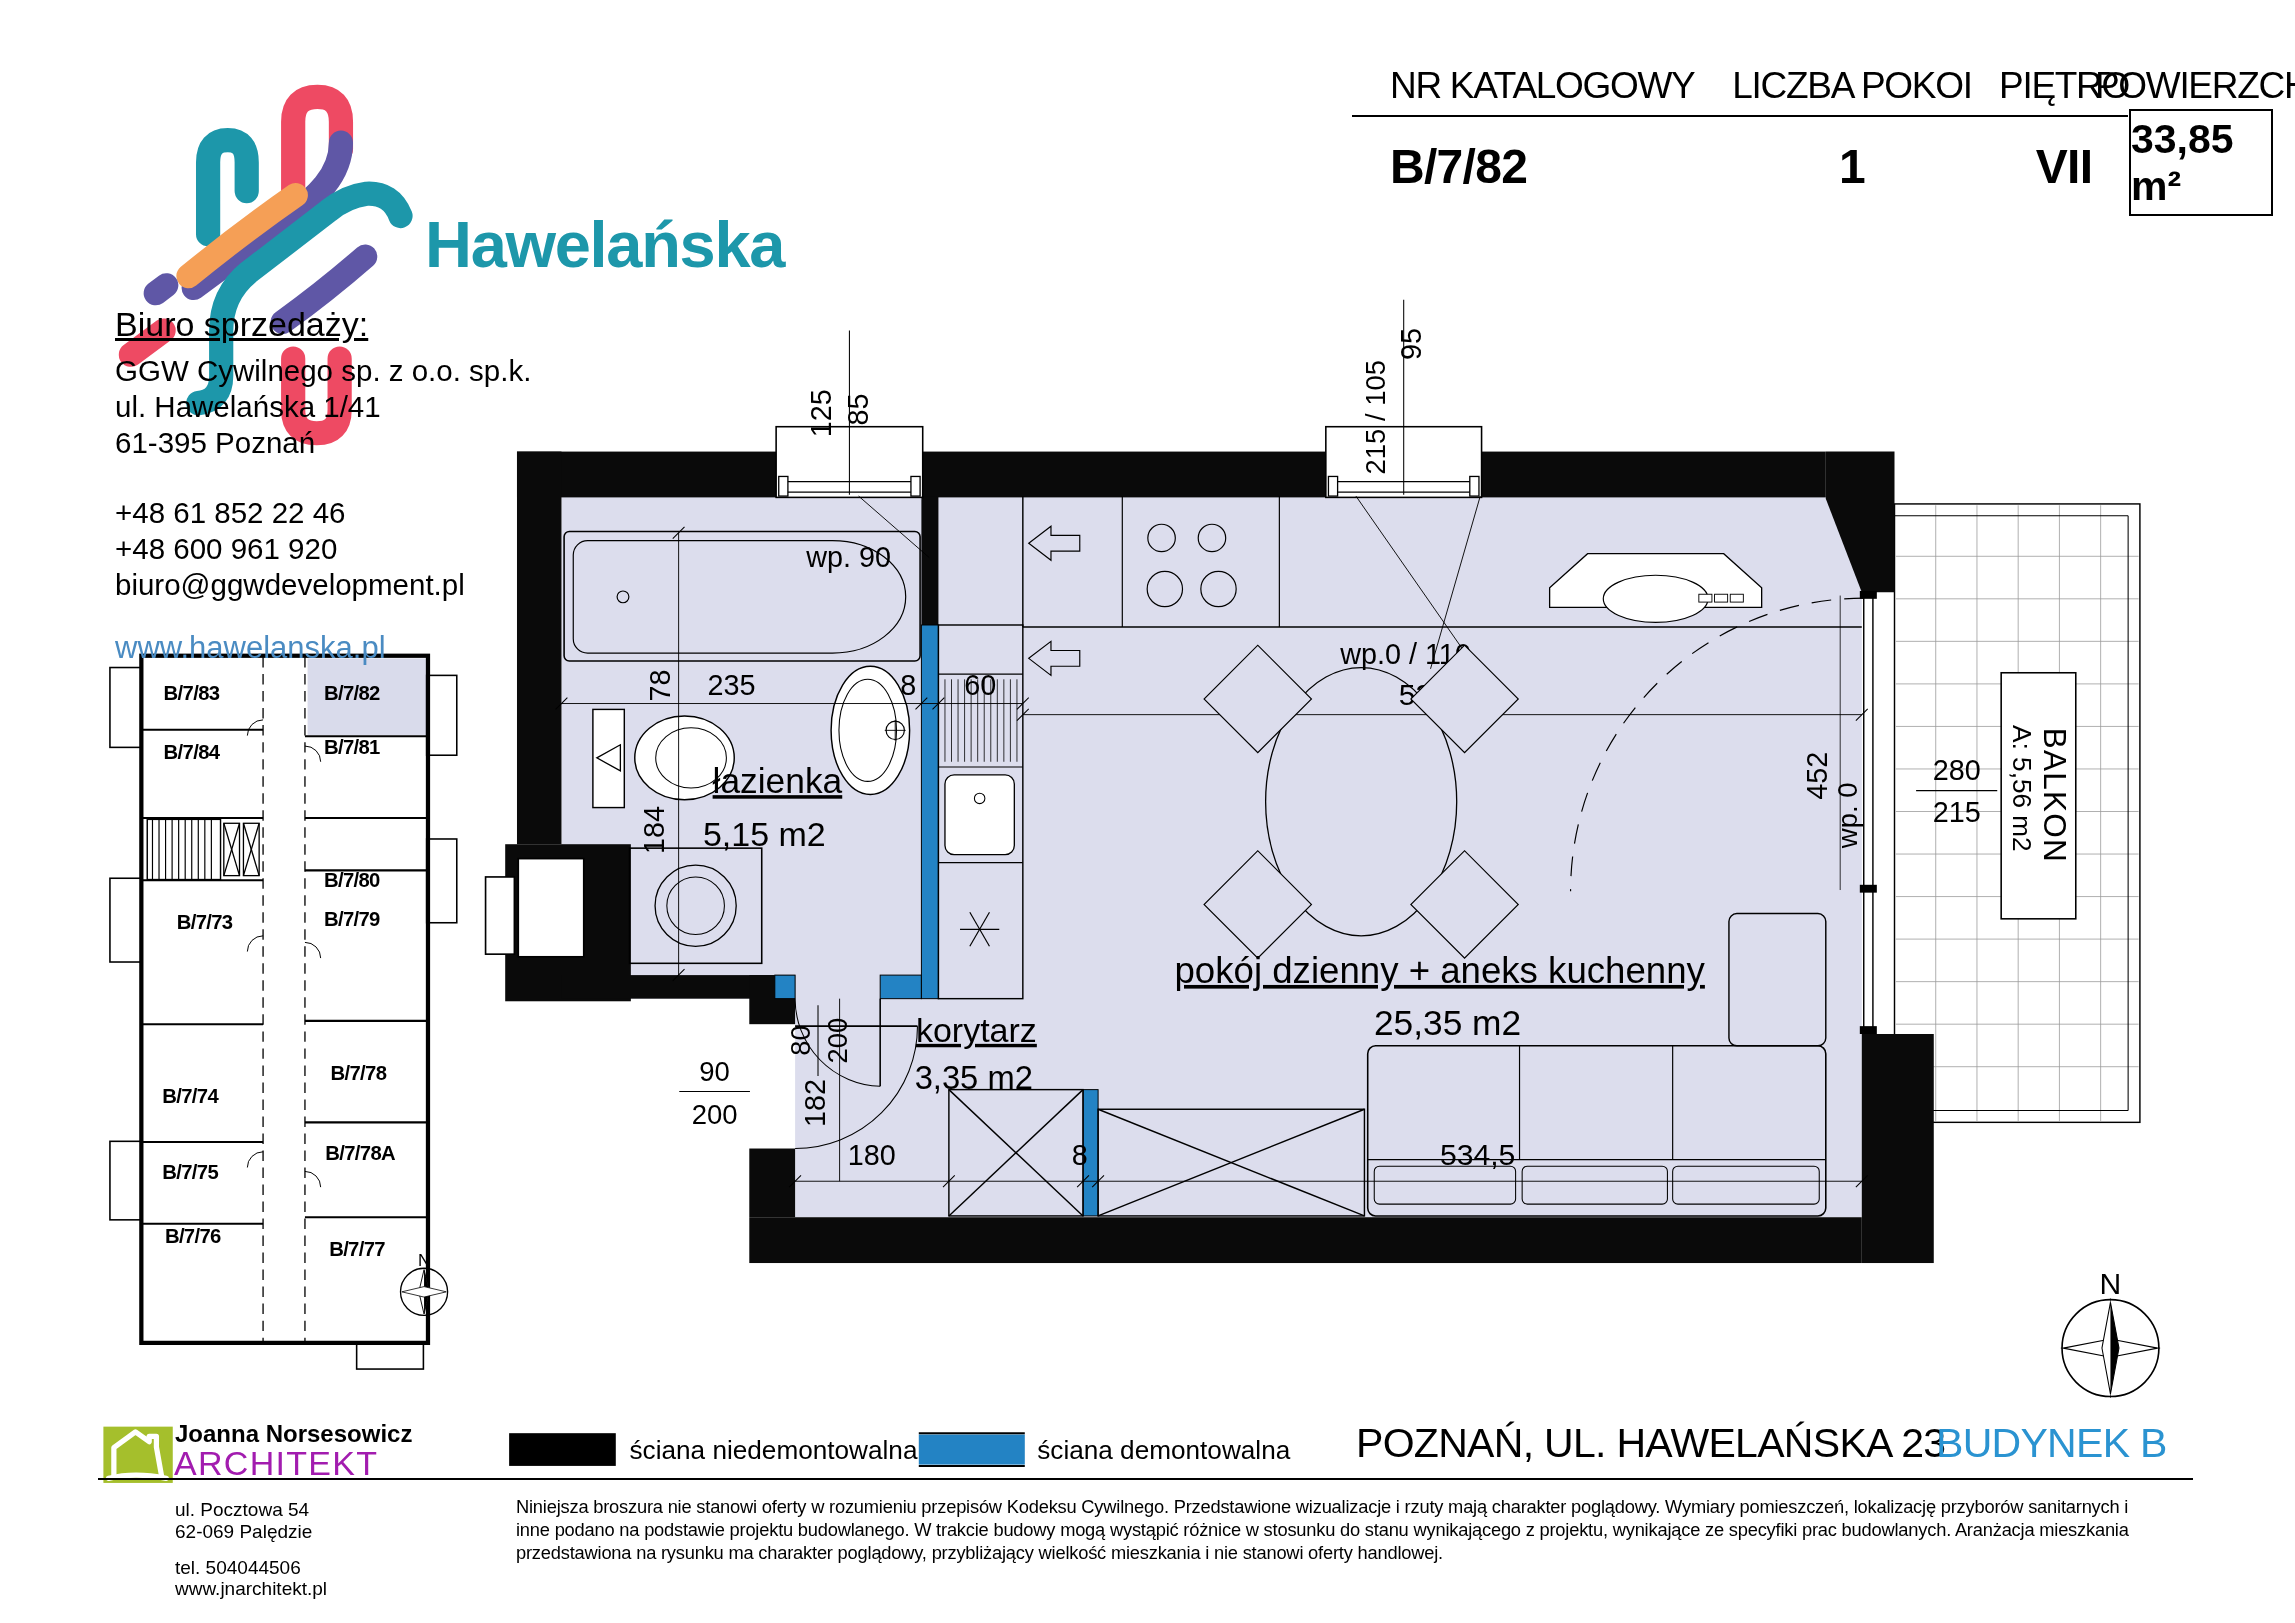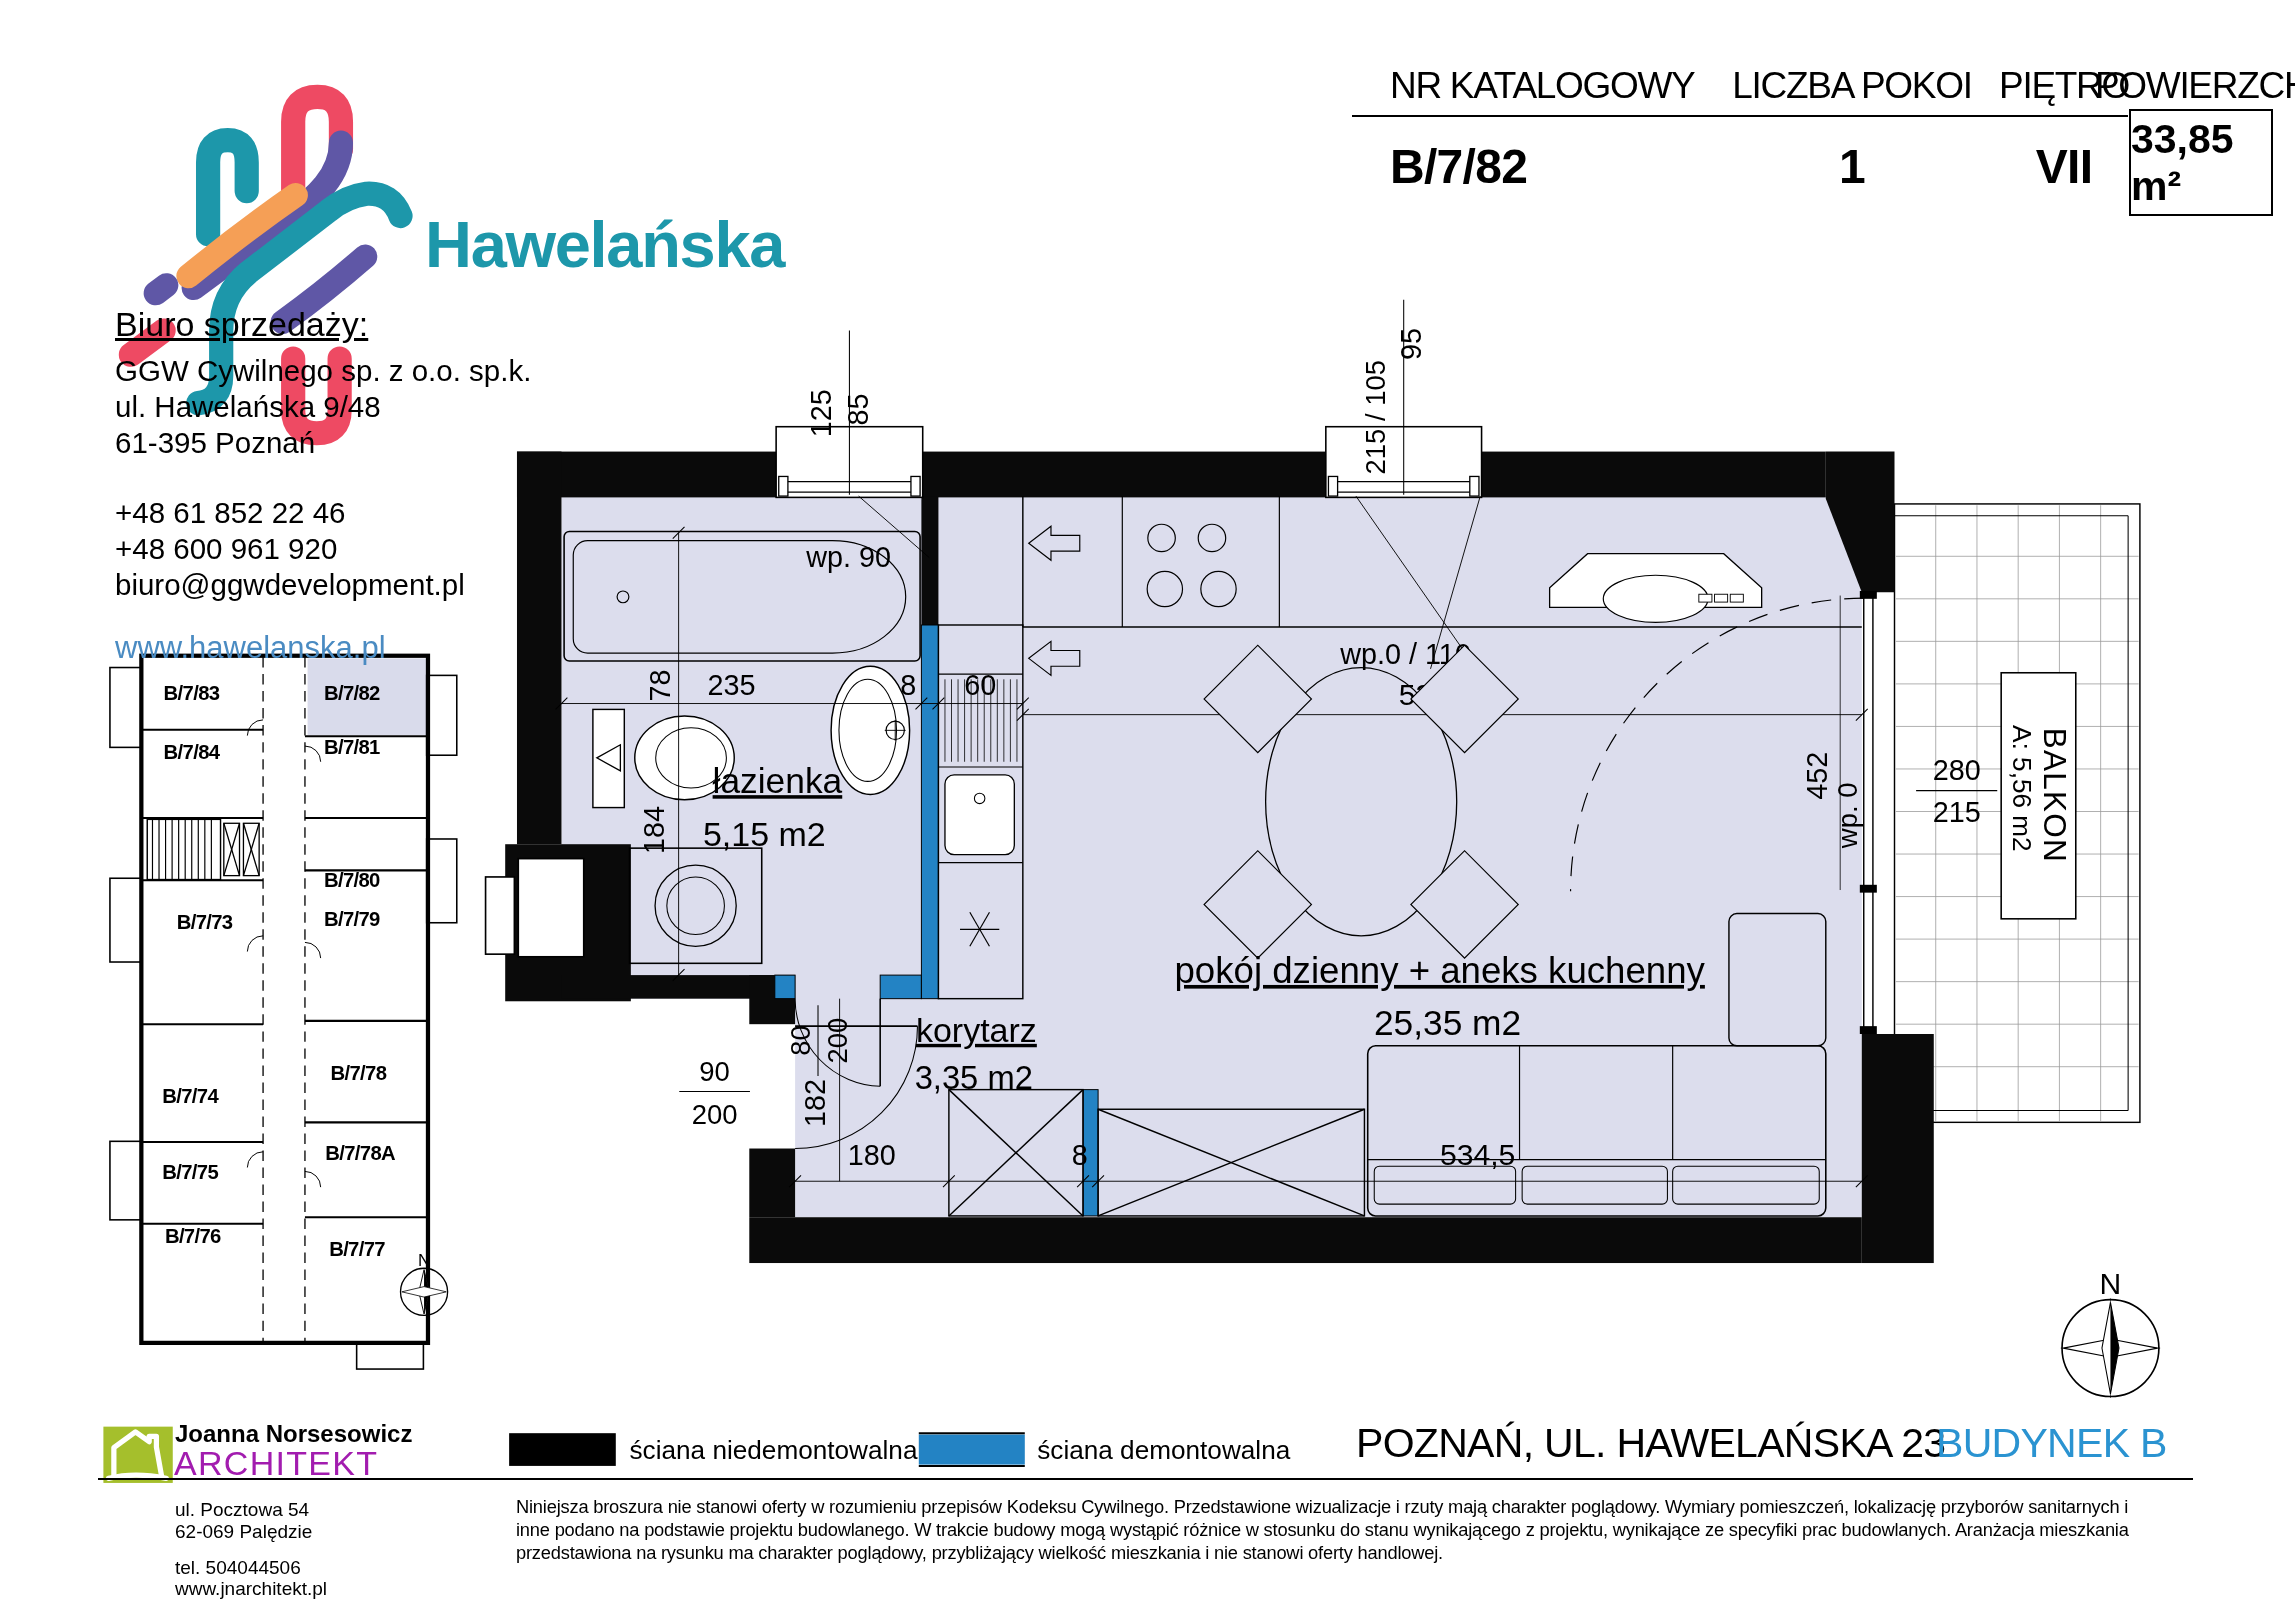--- a/index.html
+++ b/index.html
@@ -446,21 +446,21 @@
   <div class="abs hdr-value ctr" style="left:1820px;top:139px">1</div>
   <div class="abs hdr-value ctr" style="left:2032px;top:139px">VII</div>
   <div class="area-box">
     <span>33,85 m²</span>
   </div>
 </div>
 
 <div class="contact">
   <div class="head">Biuro sprzedaży:</div>
   <div>GGW Cywilnego sp. z o.o. sp.k.</div>
-  <div>ul. Hawelańska 9/48</div>
+  <div>ul. Hawelańska 1/41</div>
   <div>61-395 Poznań</div>
   <div style="height:34px"></div>
   <div>+48 61 852 22 46</div>
   <div>+48 600 961 920</div>
   <div>biuro@ggwdevelopment.pl</div>
   <div class="web" style="color:#4a8bc2">www.hawelanska.pl</div>
 </div>
 
 <div class="title-loc">POZNAŃ, UL. HAWELAŃSKA 23</div>
 <div class="title-bld" style="color:#2a93d1">BUDYNEK B</div>

